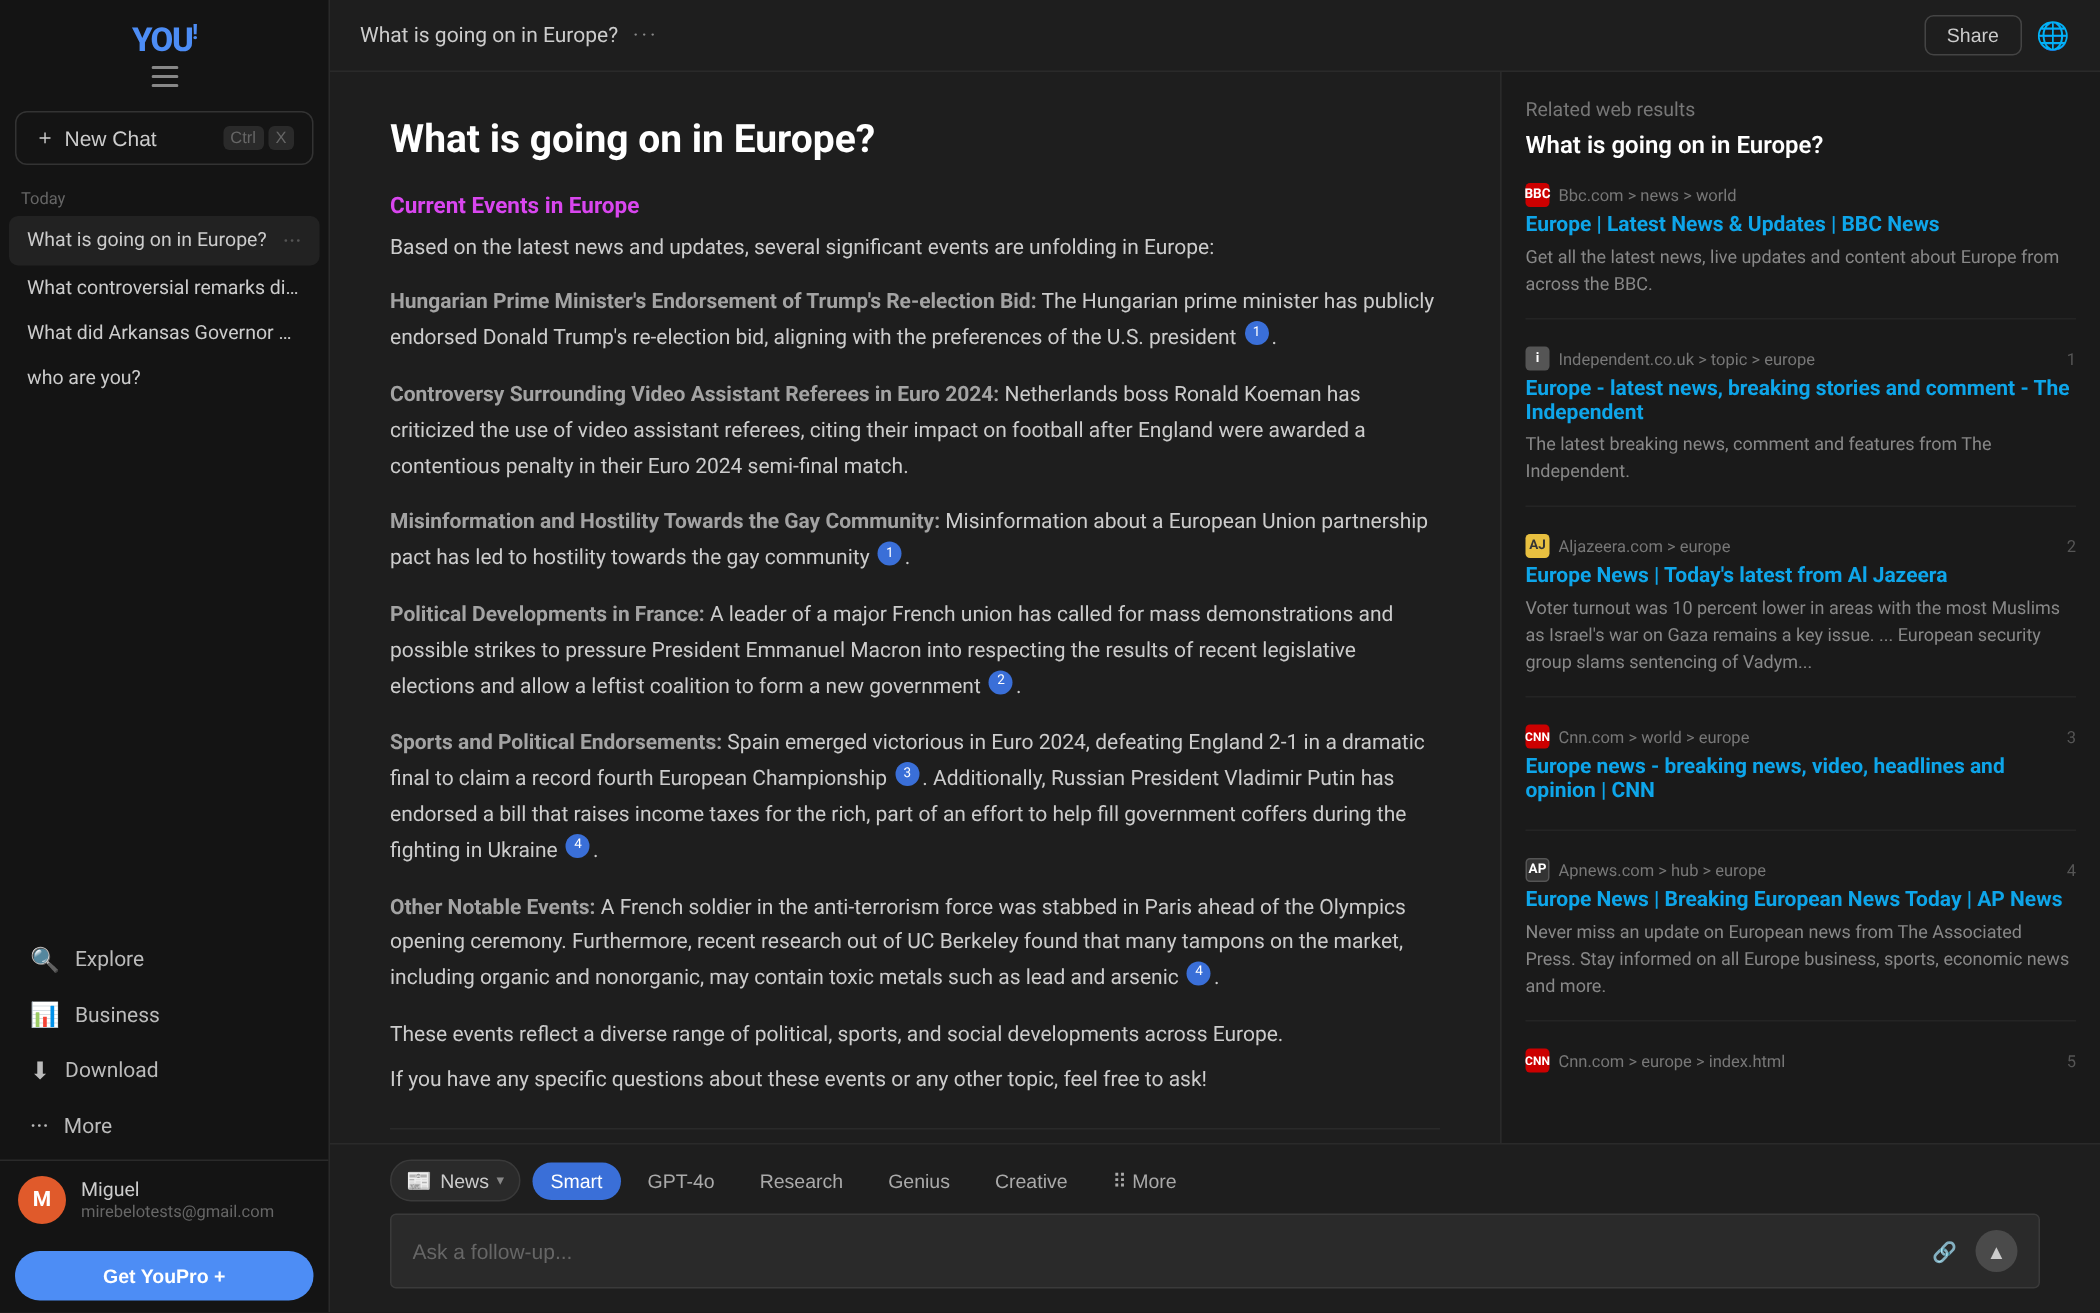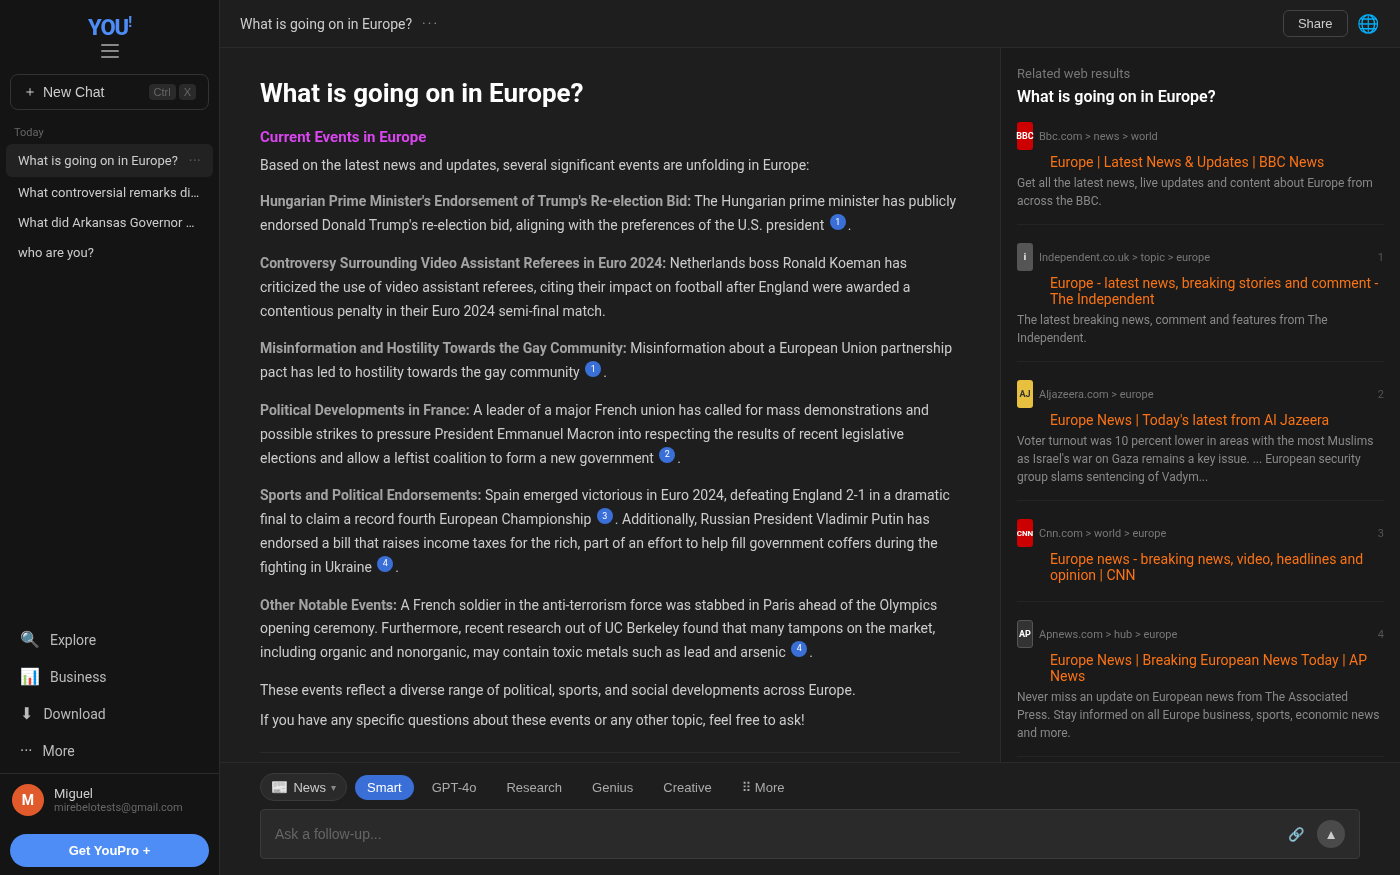--- a/index.html
+++ b/index.html
@@ -364,37 +364,37 @@
     }
     .web-result-item:last-child { border-bottom: none; }
 
     .web-result-meta {
       display: flex;
       align-items: center;
       gap: 6px;
       margin-bottom: 4px;
     }
     .web-result-source-icon {
-      width: 16px; height: 28px;
+      width: 16px; height: 16px;
       border-radius: 3px;
       display: flex; align-items: center; justify-content: center;
       font-size: 9px;
       font-weight: bold;
       flex-shrink: 0;
     }
     .icon-bbc { background: #cc0000; color: #fff; }
     .icon-independent { background: #555; color: #fff; }
     .icon-aljazeera { background: #e8c040; color: #333; }
     .icon-cnn { background: #cc0000; color: #fff; }
     .icon-ap { background: #333; color: #fff; border: 1px solid #555; }
     .icon-cnn2 { background: #cc0000; color: #fff; }
 
     .web-result-breadcrumb { font-size: 11px; color: #777; }
     .web-result-number { font-size: 11px; color: #555; margin-left: auto; }
-    .web-result-title { font-size: 14px; font-weight: 400; color: #f97316; margin-bottom: 4px; cursor: pointer; margin-left: 33px; }
+    .web-result-title { font-size: 14px; font-weight: 700; color: #0ea5e9; margin-bottom: 4px; cursor: pointer; }
     .web-result-snippet { font-size: 12px; color: #888; line-height: 1.5; }
 
     ::-webkit-scrollbar { width: 6px; }
     ::-webkit-scrollbar-track { background: transparent; }
     ::-webkit-scrollbar-thumb { background: #333; border-radius: 3px; }
   </style>
 </head>
 <body>
 
 <div id="sidebar">

